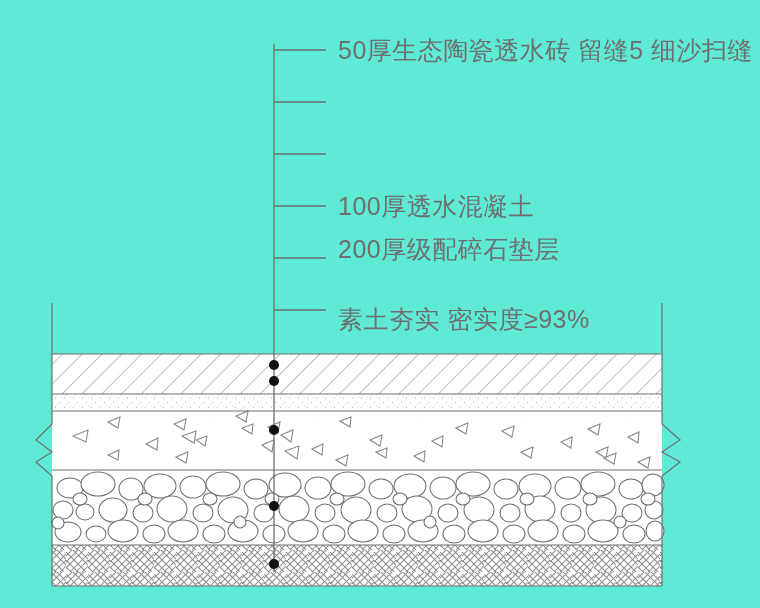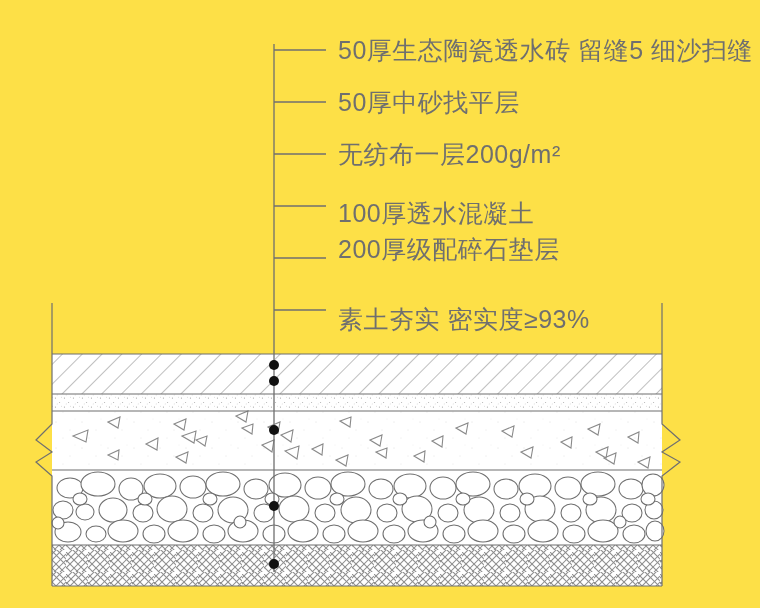--- a/index.html
+++ b/index.html
@@ -7,21 +7,21 @@
     padding: 0;
     background: #ffffff;
   }
   body {
     font-family: "Liberation Sans", sans-serif;
   }
   #stage {
     position: relative;
     width: 760px;
     height: 608px;
-    background: #fde047;
+    background: #5eead4;
     overflow: hidden;
   }
 
   
   #annotations {
     position: absolute;
     left: 0; top: 0;
     width: 760px;
     height: 340px;
     pointer-events: none;
@@ -254,27 +254,21 @@
       <circle cx="274" cy="430" r="5"></circle>
       <circle cx="274" cy="506" r="5"></circle>
       <circle cx="274" cy="564" r="5"></circle>
     </g>
   </svg>
 
   <div id="annotations">
     <div class="anno-row" style="top:33px">
       <span>50厚生态陶瓷透水砖  留缝5  细沙扫缝</span>
     </div>
-    <div class="anno-row" style="top:85px">
-      <span>50厚中砂找平层</span>
-    </div>
-    <div class="anno-row" style="top:137px">
-      <span>无纺布一层200g/m²</span>
-    </div>
-    <div class="anno-row" style="top:196px">
+    <div class="anno-row" style="top:189px">
       <span>100厚透水混凝土</span>
     </div>
     <div class="anno-row" style="top:232px">
       <span>200厚级配碎石垫层</span>
     </div>
     <div class="anno-row" style="top:302px">
       <span>素土夯实  密实度≥93%</span>
     </div>
   </div>
 

